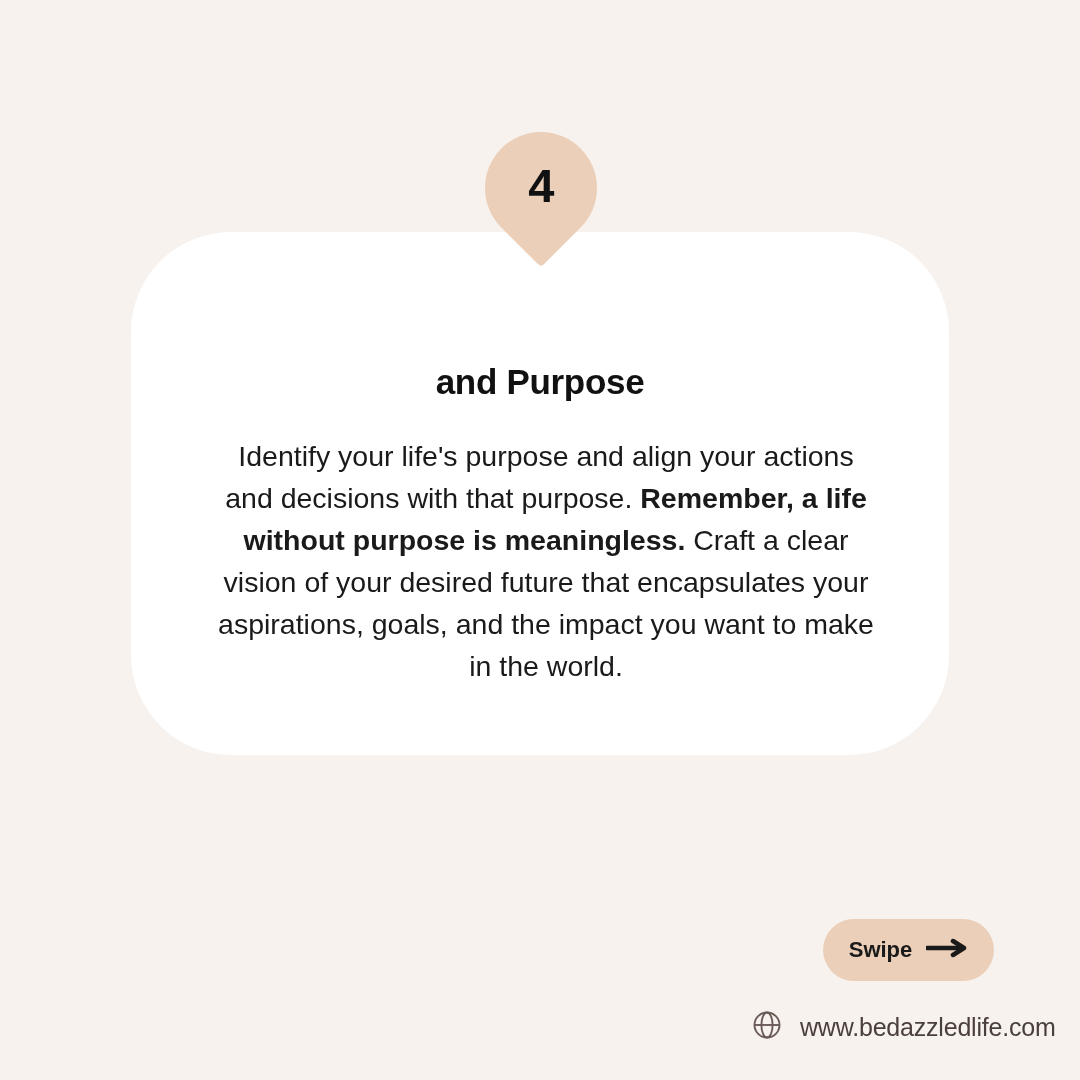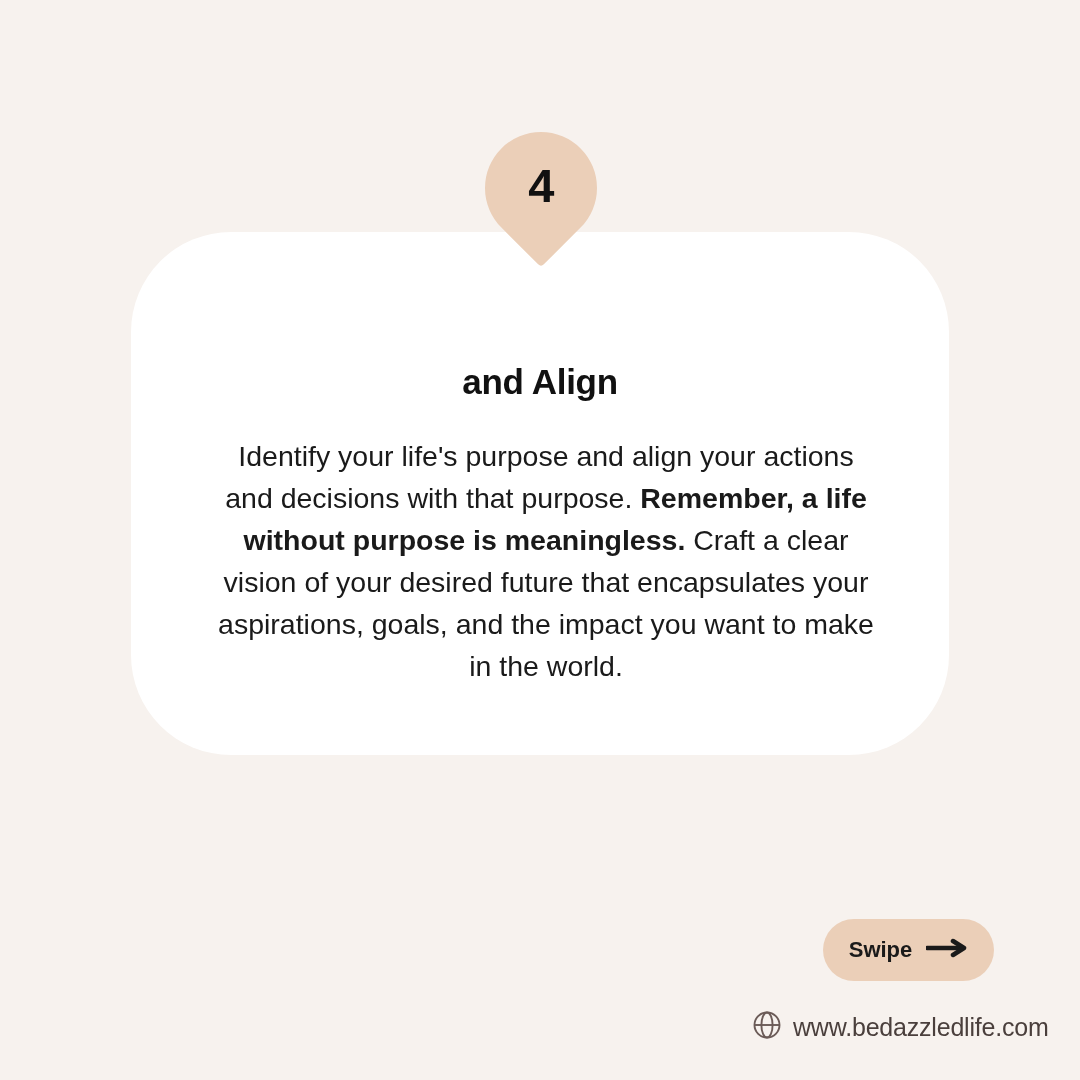--- a/index.html
+++ b/index.html
@@ -114,21 +114,21 @@
     color:#1A1A1A;
   }
   #swipe-arrow-icon { display:block; }
 
   
   #site-footer {
     position:absolute;
     left:752px; top:1010px;
     display:flex;
     align-items:center;
-    gap:11px;
+    gap:18px;
   }
   #globe-icon { display:block; }
   #site-url {
     font-size:25px;
     color:#4A3F3C;
     font-weight:300;
     letter-spacing:-0.2px;
   }
 </style>
 </head>
@@ -137,21 +137,21 @@
 <div id="badge-group">
   <div id="leaf-left"></div>
   <div id="leaf-right"></div>
   <div id="pin-marker"></div>
   <div id="pin-number">4</div>
 </div>
 
 <div id="content-card">
   <h1 id="card-heading">
     <br>
-    <span>and Align</span>
+    <span>and Purpose</span>
   </h1>
   <p id="card-body">
     <span>Identify your life's purpose and align your actions and decisions with that purpose. </span><b>Remember, a life without purpose is meaningless.</b><span> Craft a clear vision of your desired future that encapsulates your aspirations, goals, and the impact you want to make in the world.</span>
   </p>
 </div>
 
 <div id="swipe-button">
   <span id="swipe-label">Swipe</span>
   <span id="swipe-arrow-icon">
     <svg width="42" height="20" viewBox="0 0 42 20">

